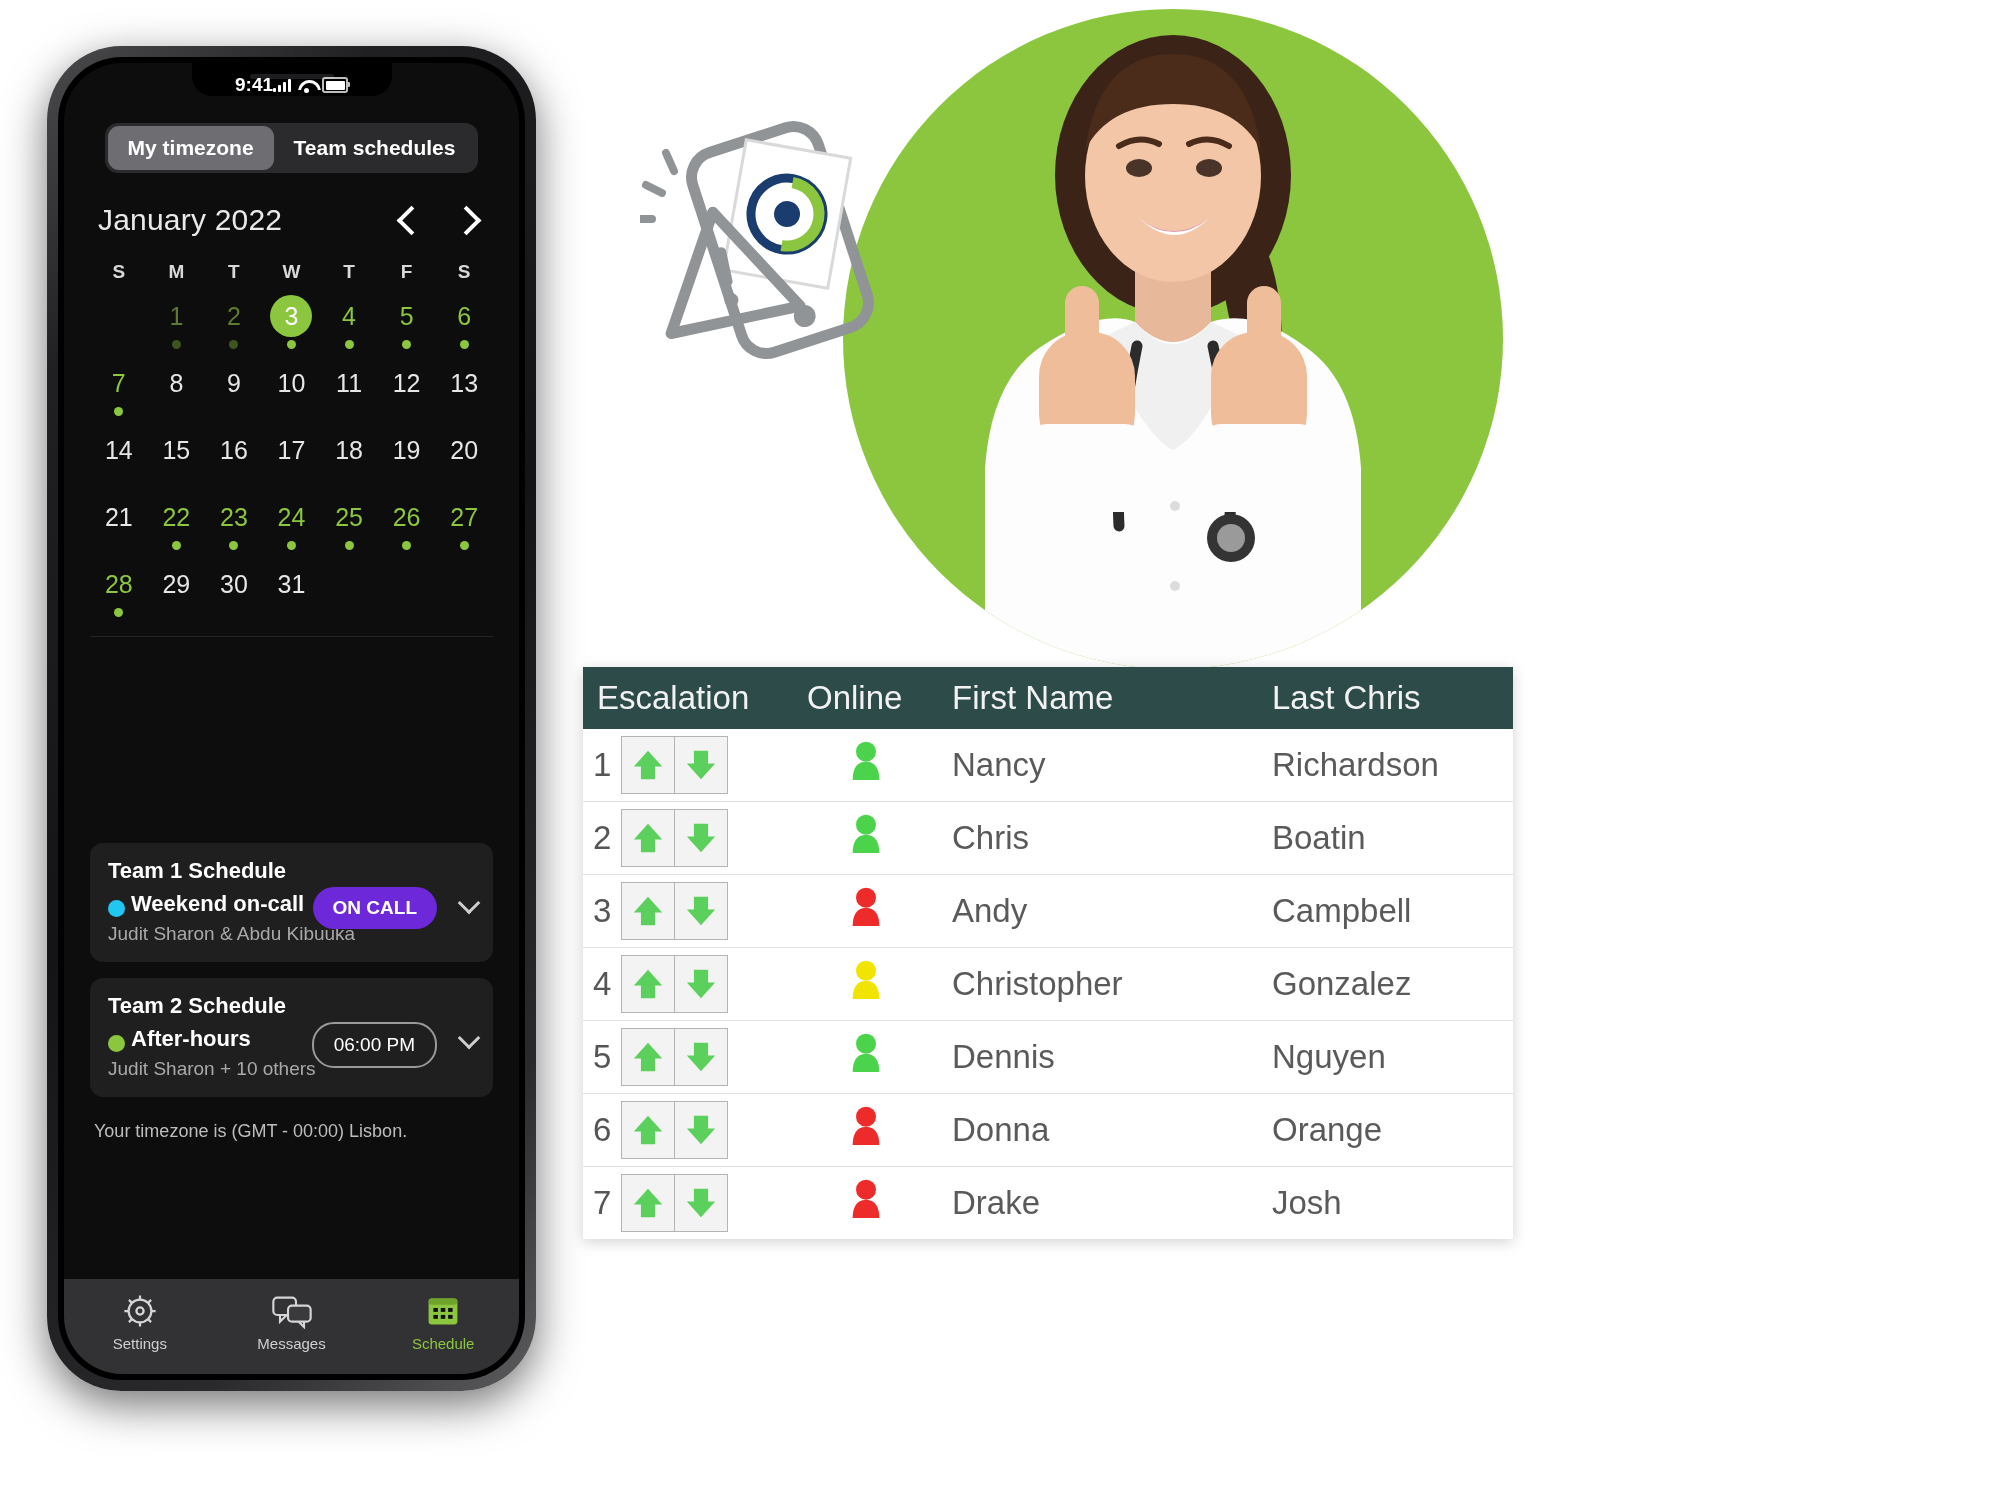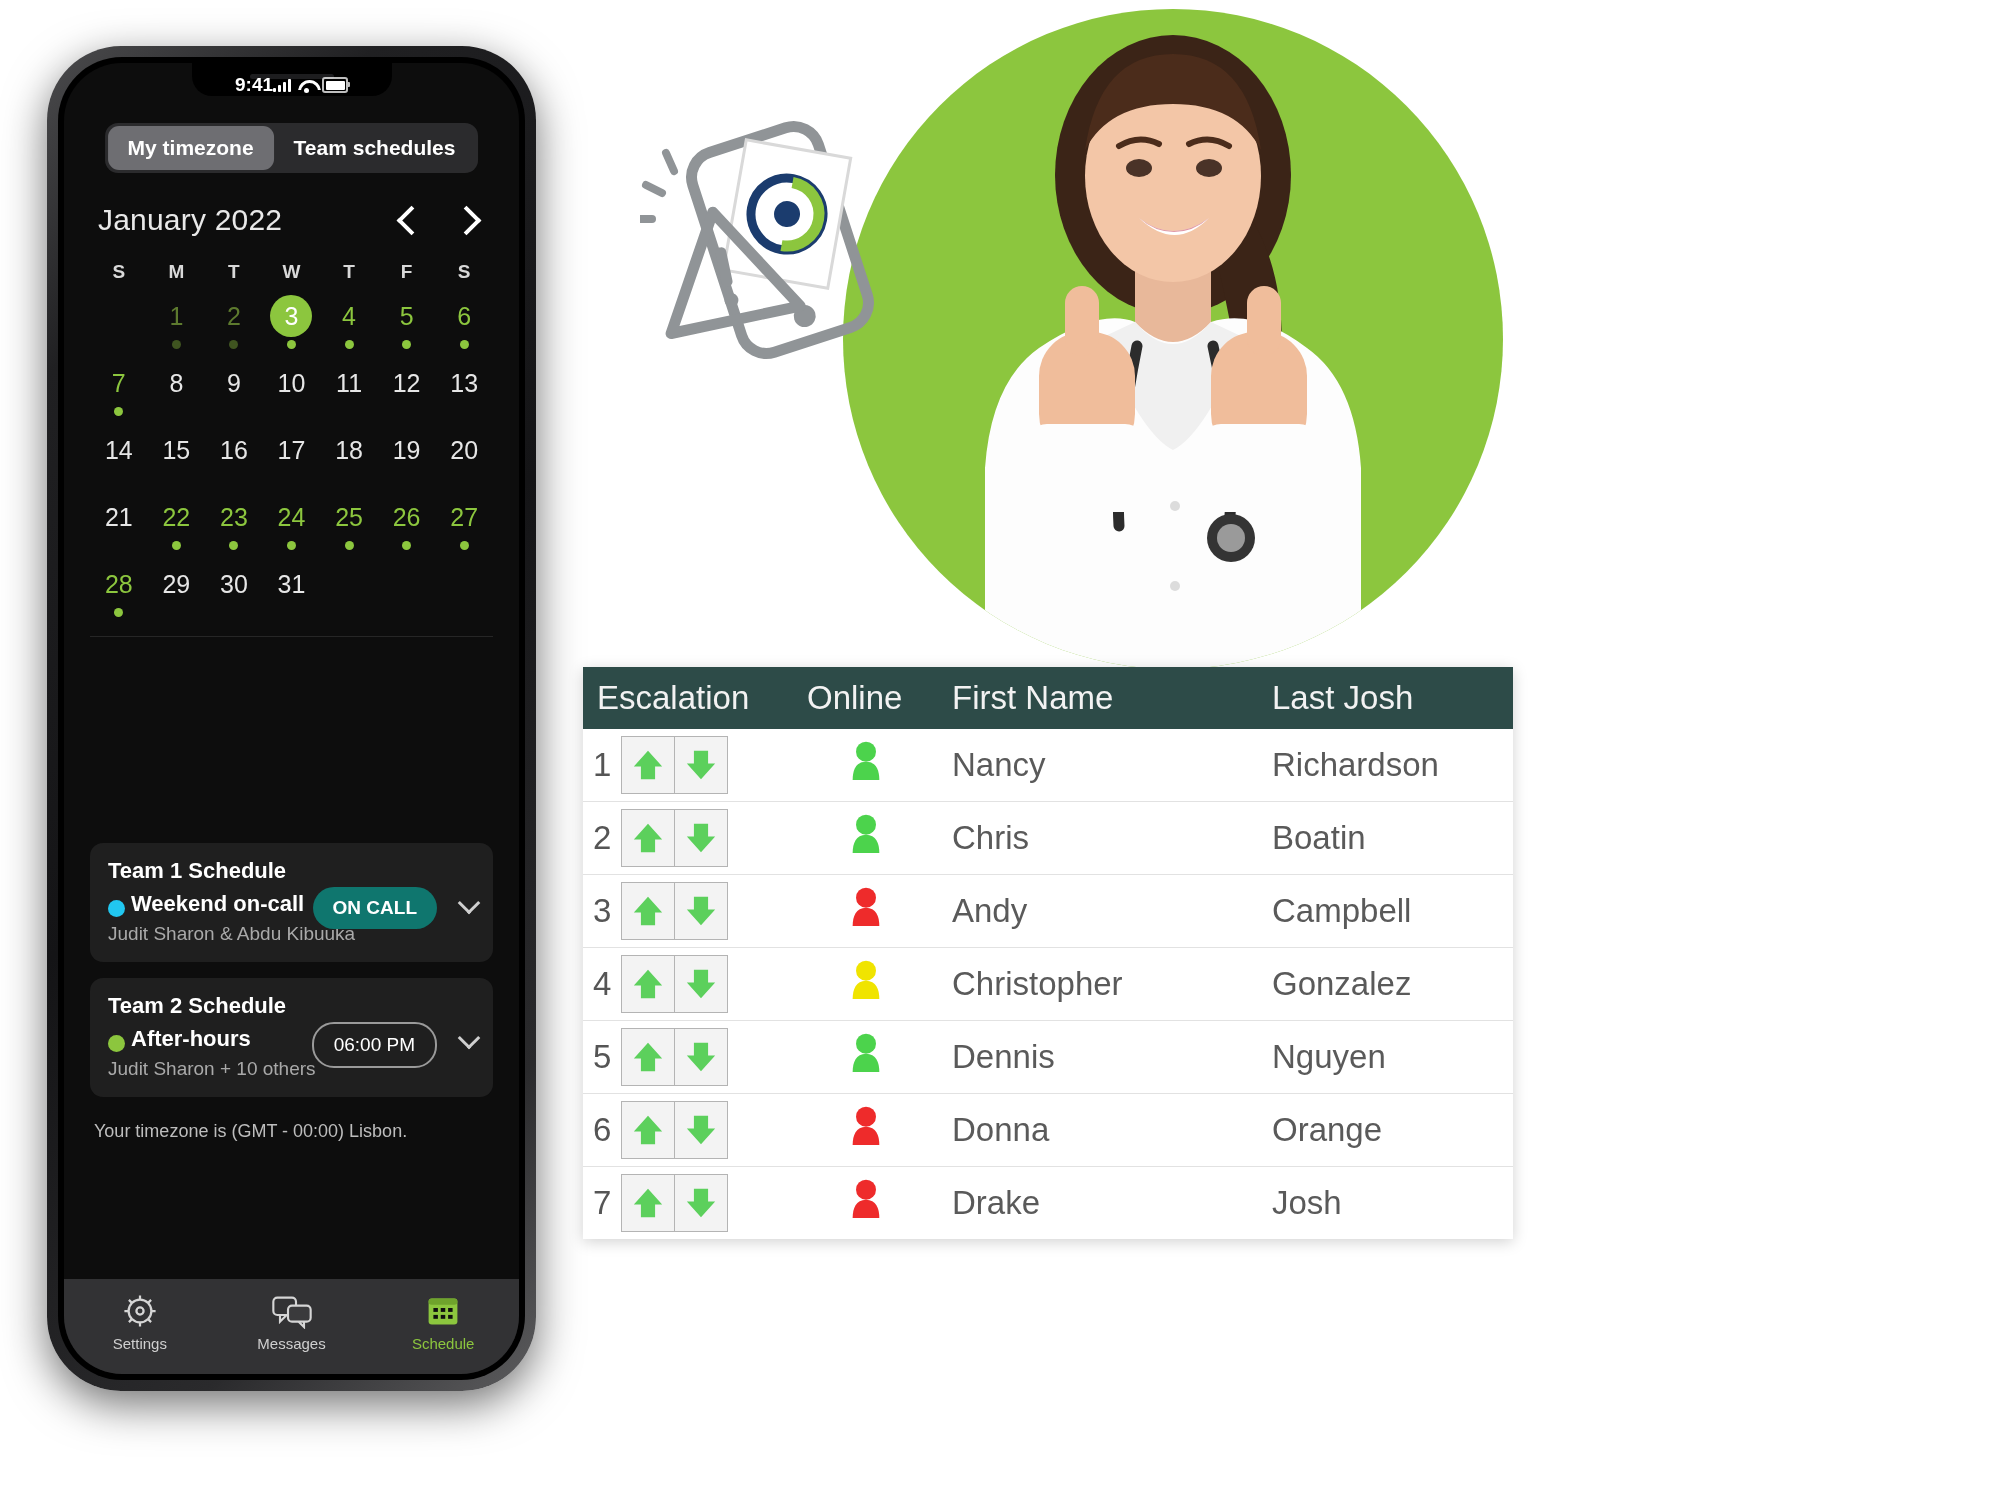--- a/index.html
+++ b/index.html
@@ -109,21 +109,21 @@
     background:#1f1f1f;border-radius:13px;padding:15px 18px 17px 18px;margin-bottom:16px;
     position:relative;
   }
   .card h4{margin:0 0 7px 0;color:#fff;font-size:22px;font-weight:bold;}
   .card .row{display:flex;align-items:flex-end;gap:6px;}
   .card .bullet{width:17px;height:17px;border-radius:50%;flex:0 0 auto;}
   .card .label{color:#fff;font-size:22px;font-weight:bold;}
   .card .sub{color:#a9a9a9;font-size:19px;margin-top:6px;}
   .pill{
     position:absolute;right:56px;top:44px;
-    background:#0f766e;color:#fff;font-size:19px;font-weight:bold;
+    background:#6d28d9;color:#fff;font-size:19px;font-weight:bold;
     padding:10px 20px;border-radius:22px;cursor:pointer;white-space:nowrap;
   }
   .pill.outline{background:transparent;border:2px solid #9a9a9a;color:#fff;font-weight:400;}
   .caret{
     position:absolute;right:16px;top:52px;width:13px;height:13px;
     border-right:3px solid #cfcfcf;border-bottom:3px solid #cfcfcf;
     transform:rotate(45deg);cursor:pointer;
   }
   .tz{color:#bdbdbd;font-size:18px;padding:8px 4px;}
 
@@ -489,21 +489,21 @@
 
     </div>
    </div>
   </div>
 
   <div class="table">
     <div class="thead" id="thead">
         <div>Escalation</div>
         <div>Online</div>
         <div>First Name</div>
-        <div>Last Josh</div>
+        <div>Last Chris</div>
       </div>
     <div id="tbody">
         <div class="trow">
           <div class="esc">
       <span class="escnum">1</span>
       <span class="arrbox">
               <svg width="34" height="38" viewBox="0 0 24 24">
                 <path d="M12 2 L22 13 H17 V22 H7 V13 H2 Z" fill="#5cd05c"></path>
               </svg>
             </span>

